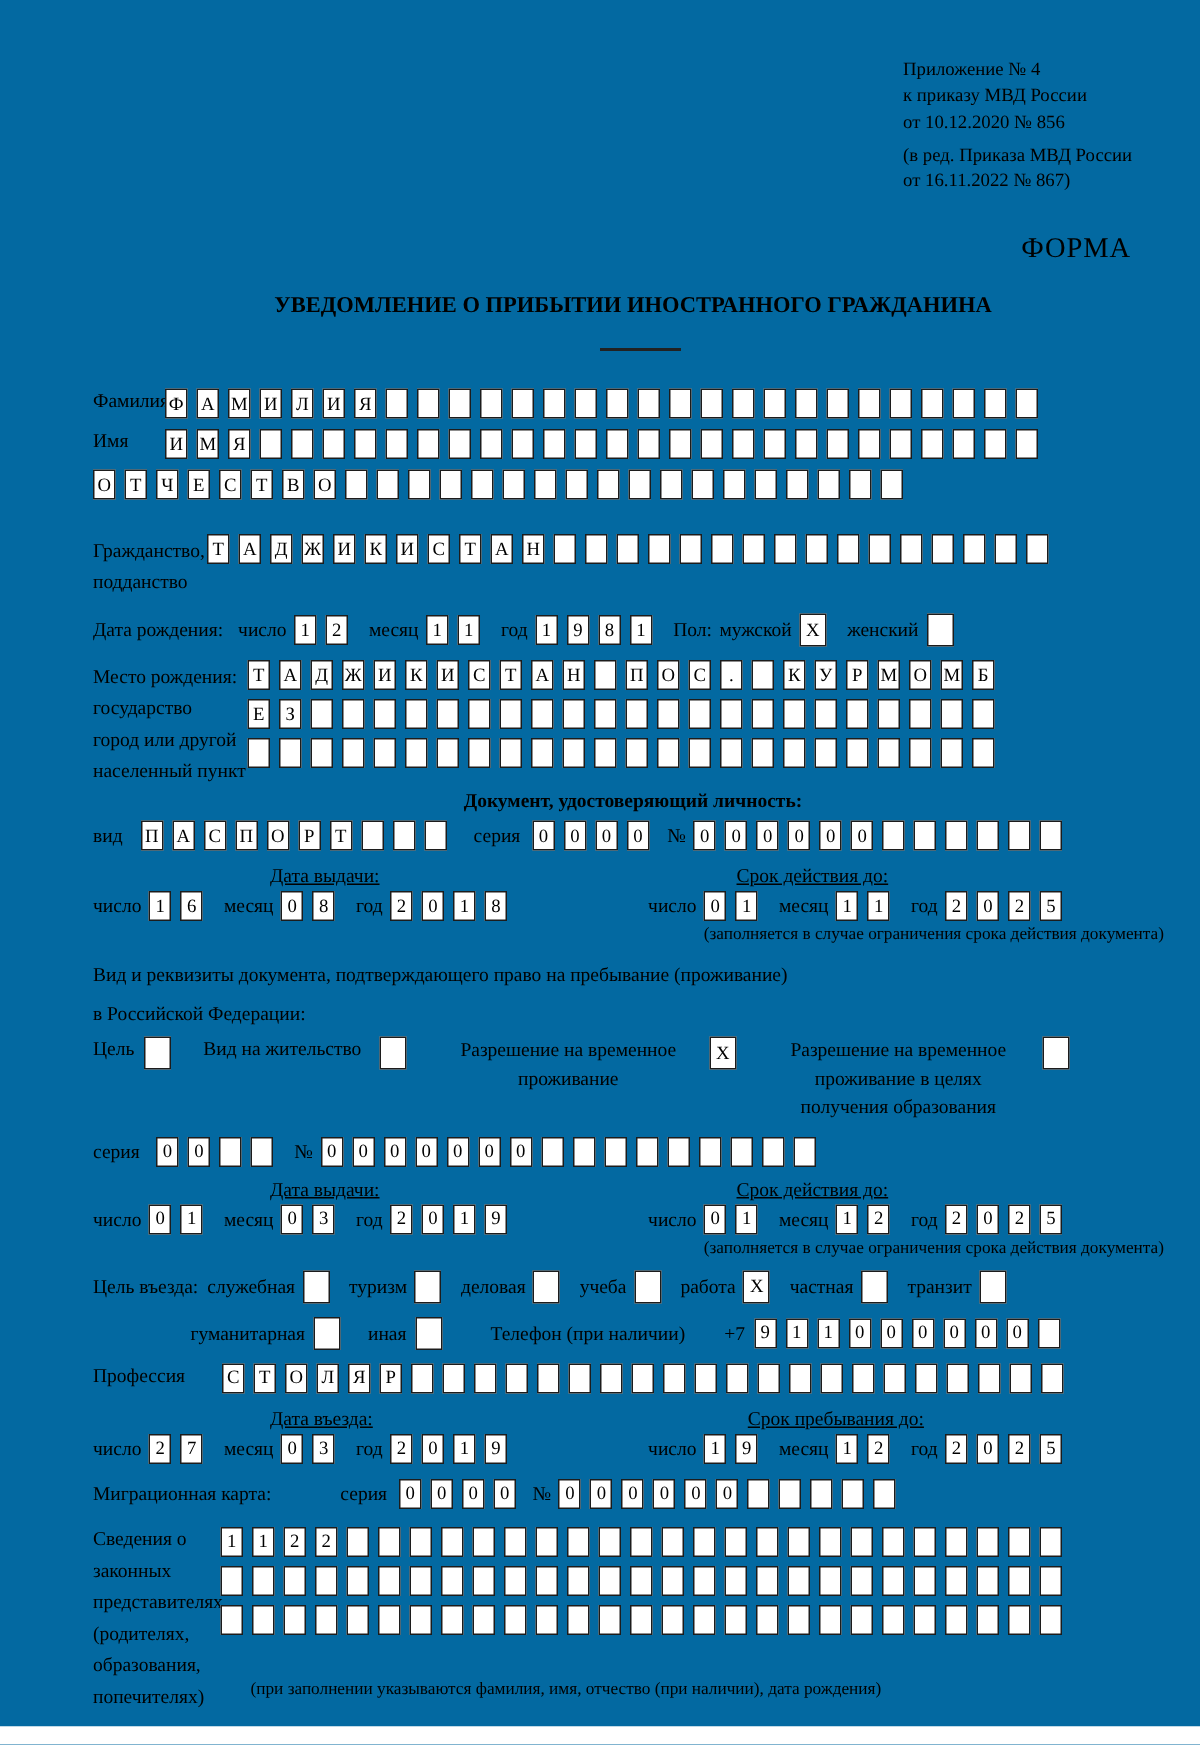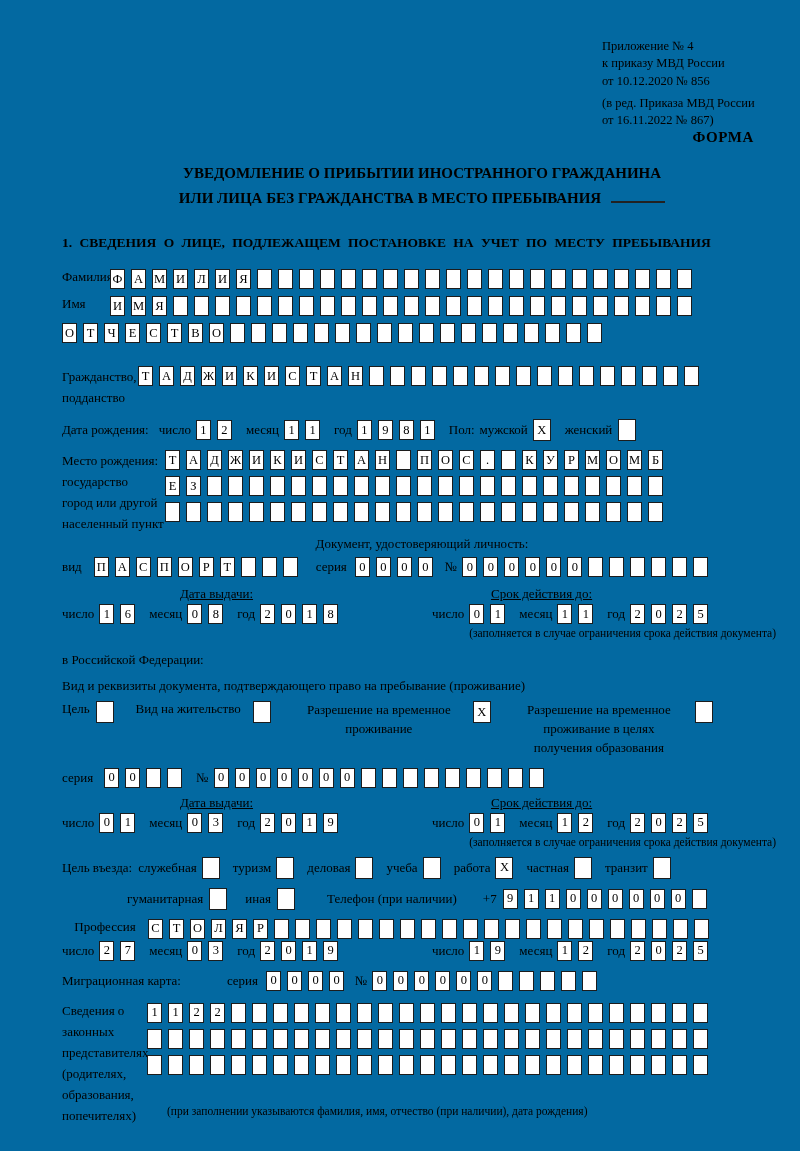--- a/index.html
+++ b/index.html
@@ -4,42 +4,42 @@
 <style>
   html,body{margin:0;padding:0;background:#ffffff;}
   .page{
     width:800px;height:1151px;background:#0369a1;color:#000;
     font-family:"Liberation Serif","DejaVu Serif",serif;font-size:13px;
     box-sizing:border-box;padding:38px 18px 10px 62px;overflow:hidden;position:relative;
   }
   
   .appendix{margin-left:540px;width:230px;font-size:12.5px;line-height:1.38;white-space:nowrap;}
   .edition{margin-top:5px;}
-  .form-label{text-align:right;padding-right:28px;font-weight:bold;font-size:15px;letter-spacing:.6px;}
+  .form-label{text-align:right;padding-right:28px;font-weight:normal;font-size:19px;letter-spacing:.6px;margin-top:26px;}
   
   .title{text-align:center;font-weight:bold;font-size:15px;line-height:1.5;margin-top:16px;}
   .uline{display:inline-block;width:54px;border-bottom:2px solid #222;margin-left:10px;height:1.05em;vertical-align:baseline;}
   .sec-heading{font-weight:bold;font-size:13.5px;margin-top:26px;word-spacing:4px;white-space:nowrap;}
   
   .frow{display:flex;align-items:flex-start;margin-top:7px;}
   .cells{display:flex;flex-wrap:nowrap;}
   .cell{
     width:13px;height:18px;border:1.7px solid #1c1c1c;margin-right:6px;
     display:flex;align-items:center;justify-content:center;
     font-size:12.5px;flex:0 0 auto;background:#fff;
   }
   .chk .cell{width:16px;height:20px;}
   .flabel{flex:0 0 auto;}
   .lblcol{flex:0 0 auto;line-height:21px;}
   .w48{width:48px;} .w101{width:101px;} .w76{width:76px;} .w103{width:103px;} .w85{width:85px;}
   .stackrows .cells{margin-bottom:6px;}
   .inl{display:flex;align-items:center;}
   .dl{margin:0 5px 0 8px;} .dl0{margin-right:5px;}
   .dgap{margin-left:88px;}
-  .center-b{text-align:center;font-weight:normal;font-size:13px;margin-top:8px;}
+  .center-b{text-align:center;font-weight:bold;font-size:13px;margin-top:8px;}
   .note{font-size:11.5px;text-align:right;padding-right:6px;margin-top:3px;}
   .labelsrow{display:flex;margin-top:9px;text-decoration:underline;}
   .opt-label{text-align:center;line-height:1.45;}
   .small-note{font-size:11.5px;}
   .nowrap{white-space:nowrap;}
 </style>
 </head>
 <body>
 
 <div class="page">
@@ -51,24 +51,23 @@
     <div class="edition">
       <div>(в ред. Приказа МВД России</div>
       <div>от 16.11.2022 № 867)</div>
     </div>
   </div>
 
   <div class="form-label">ФОРМА</div>
 
   <div class="title">
     <div>УВЕДОМЛЕНИЕ О ПРИБЫТИИ ИНОСТРАННОГО ГРАЖДАНИНА</div>
-    <div><span>ИЛИ ЛИЦА БЕЗ ГРАЖДАНСТВА В МЕСТО ПРЕБЫВАНИЯ</span><span class="uline"></span></div>
-  </div>
-
-  <div class="sec-heading">1. СВЕДЕНИЯ О ЛИЦЕ, ПОДЛЕЖАЩЕМ ПОСТАНОВКЕ НА УЧЕТ ПО МЕСТУ ПРЕБЫВАНИЯ</div>
+    <div><span class="uline"></span></div>
+  </div>
+
 
   <div class="frow" style="margin-top:18px;">
     <span class="flabel w48">Фамилия</span>
     <div class="cells">
         <span class="cell">Ф</span>
         <span class="cell">А</span>
         <span class="cell">М</span>
         <span class="cell">И</span>
         <span class="cell">Л</span>
         <span class="cell">И</span>
@@ -393,22 +392,22 @@
     <div class="cells">
         <span class="cell">2</span>
         <span class="cell">0</span>
         <span class="cell">2</span>
         <span class="cell">5</span>
       </div>
   </div>
   <div class="note">(заполняется в случае ограничения срока действия документа)</div>
 
   <div style="margin-top:8px;line-height:2.0;">
+    <div>Вид и реквизиты документа, подтверждающего право на пребывание (проживание)</div>
     <div>в Российской Федерации:</div>
-    <div>Вид и реквизиты документа, подтверждающего право на пребывание (проживание)</div>
   </div>
 
   <div class="frow" style="margin-top:2px;">
     <span class="flabel">Цель</span>
     <div class="cells chk" style="margin-left:6px;">
         <span class="cell"></span>
       </div>
     <span class="flabel" style="margin-left:16px;">Вид на жительство</span>
     <div class="cells chk" style="margin-left:12px;">
         <span class="cell"></span>
@@ -551,21 +550,21 @@
         <span class="cell">0</span>
         <span class="cell">0</span>
         <span class="cell">0</span>
         <span class="cell">0</span>
         <span class="cell">0</span>
         <span class="cell">0</span>
         <span class="cell"></span>
       </div>
   </div>
 
-  <div class="frow" style="margin-top:9px;text-align:center;">
+  <div class="frow" style="margin-top:9px;">
     <span class="flabel" style="width:86px;">Профессия</span>
     <div class="cells">
         <span class="cell">С</span>
         <span class="cell">Т</span>
         <span class="cell">О</span>
         <span class="cell">Л</span>
         <span class="cell">Я</span>
         <span class="cell">Р</span>
         <span class="cell"></span>
         <span class="cell"></span>
@@ -584,20 +583,24 @@
         <span class="cell"></span>
         <span class="cell"></span>
         <span class="cell"></span>
         <span class="cell"></span>
         <span class="cell"></span>
         <span class="cell"></span>
         <span class="cell"></span>
       </div>
   </div>
 
+  <div class="labelsrow" style="margin-top:9px;">
+    <span style="margin-left:118px;">Дата въезда:</span>
+    <span style="margin-left:250px;">Срок пребывания до:</span>
+  </div>
   <div class="frow inl" style="margin-top:2px;">
     <span class="dl0">число</span>
     <div class="cells">
         <span class="cell">2</span>
         <span class="cell">7</span>
       </div>
     <span class="dl">месяц</span>
     <div class="cells">
         <span class="cell">0</span>
         <span class="cell">3</span>

